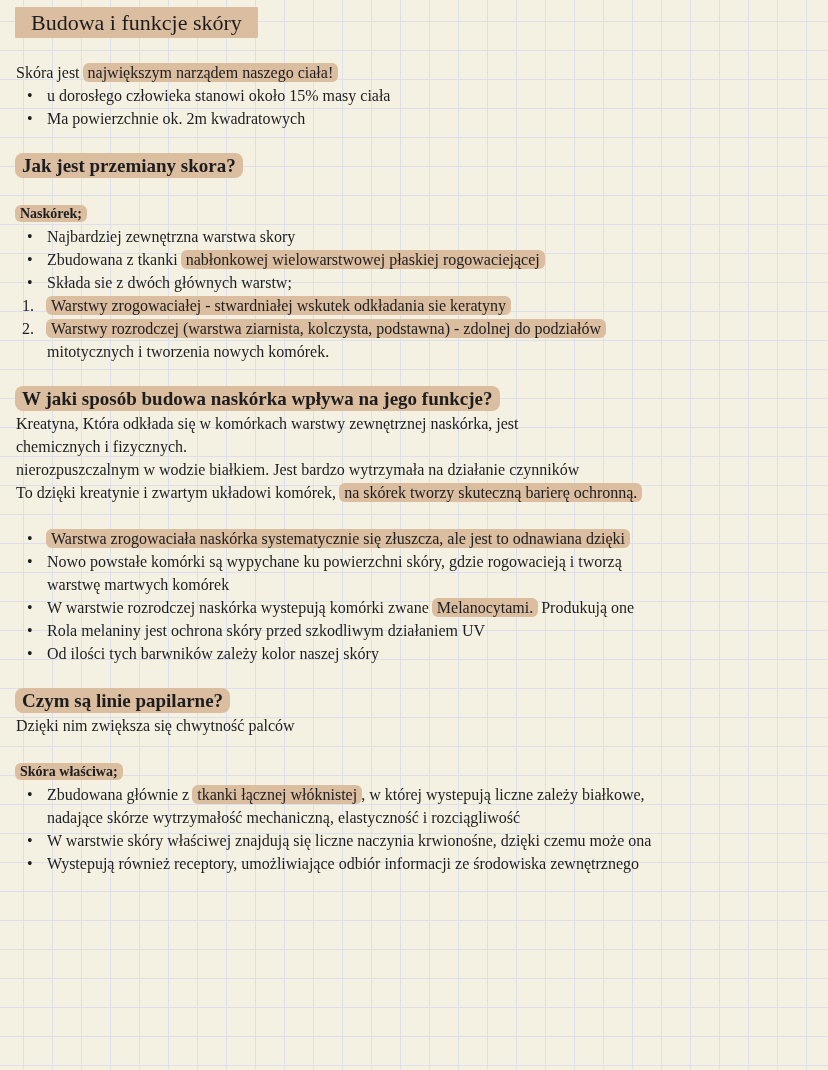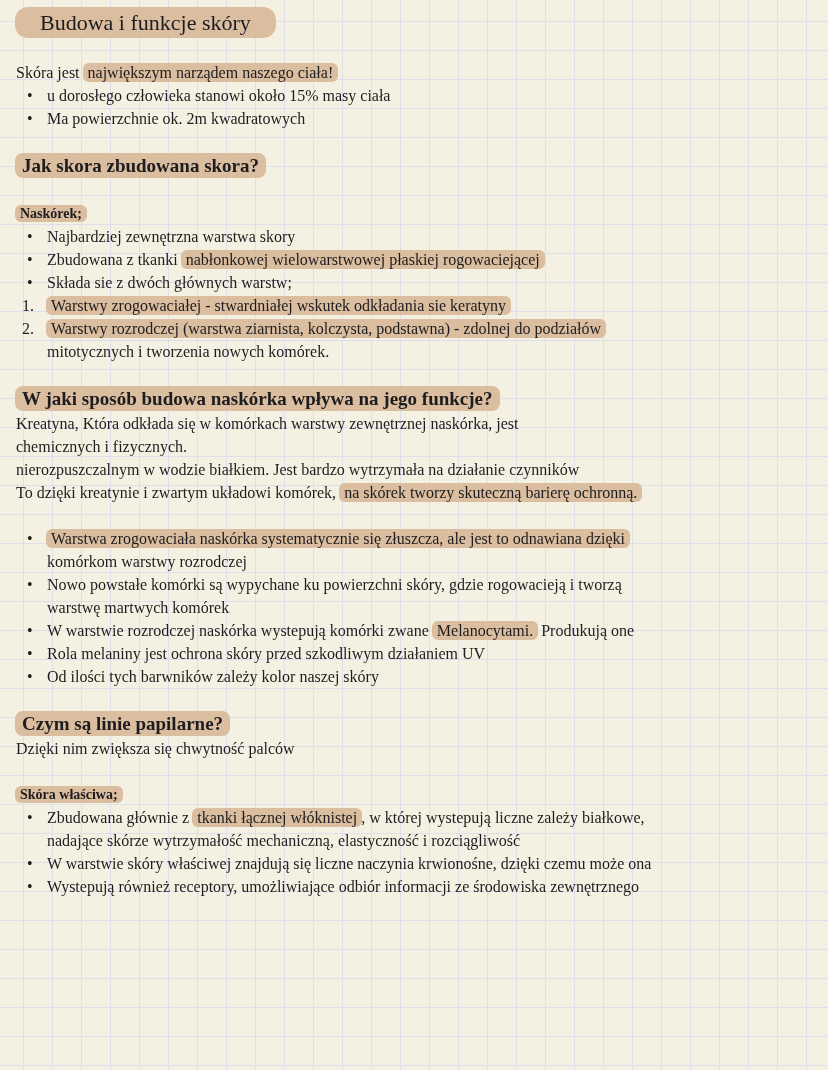--- a/index.html
+++ b/index.html
@@ -30,21 +30,21 @@
   .h3-line { font-size: 14px; font-weight: 600; }
   .seg { white-space: pre-wrap; }
   .hl {
     background: #dbbd9f;
     border-radius: 6px;
     padding: 1px 5px;
     margin: 0 -1px;
     -webkit-box-decoration-break: clone;
     box-decoration-break: clone;
   }
-  .title-line .hl { padding: 3px 25px; border-radius: 13px; }
+  .title-line .hl { padding: 3px 16px; border-radius: 1px; }
   .h2-line .hl { padding: 2px 7px; border-radius: 8px; }
 </style>
 </head>
 <body>
 
 <main class="page">
 
   <section class="section">
     <div class="line title-line">
       <span class="txt"><span class="seg hl">Budowa i funkcje skóry</span></span>
@@ -60,21 +60,21 @@
       <span class="txt"><span class="seg">u dorosłego człowieka stanowi około 15% masy ciała</span></span>
     </div>
     <div class="line">
       <span class="marker">•</span>
       <span class="txt"><span class="seg">Ma powierzchnie ok. 2m kwadratowych</span></span>
     </div>
   </section>
 
   <section class="section">
     <div class="line h2-line">
-      <span class="txt"><span class="seg hl">Jak skora zbudowana skora?</span></span>
+      <span class="txt"><span class="seg hl">Jak jest przemiany skora?</span></span>
     </div>
   </section>
 
   <section class="section">
     <div class="line h3-line">
       <span class="txt"><span class="seg hl">Naskórek;</span></span>
     </div>
     <div class="line">
       <span class="marker">•</span>
       <span class="txt"><span class="seg">Najbardziej zewnętrzna warstwa skory</span></span>
@@ -116,23 +116,20 @@
     <div class="line">
       <span class="txt"><span class="seg">To dzięki kreatynie i zwartym układowi komórek, </span><span class="seg hl">na skórek tworzy skuteczną barierę ochronną.</span></span>
     </div>
   </section>
 
   <section class="section">
     <div class="line">
       <span class="marker">•</span>
       <span class="txt"><span class="seg hl">Warstwa zrogowaciała naskórka systematycznie się złuszcza, ale jest to odnawiana dzięki</span></span>
     </div>
-    <div class="line cont">
-      <span class="txt"><span class="seg">komórkom warstwy rozrodczej</span></span>
-    </div>
     <div class="line">
       <span class="marker">•</span>
       <span class="txt"><span class="seg">Nowo powstałe komórki są wypychane ku powierzchni skóry, gdzie rogowacieją i tworzą</span></span>
     </div>
     <div class="line cont">
       <span class="txt"><span class="seg">warstwę martwych komórek</span></span>
     </div>
     <div class="line">
       <span class="marker">•</span>
       <span class="txt"><span class="seg">W warstwie rozrodczej naskórka wystepują komórki zwane </span><span class="seg hl">Melanocytami.</span><span class="seg"> Produkują one</span></span>

